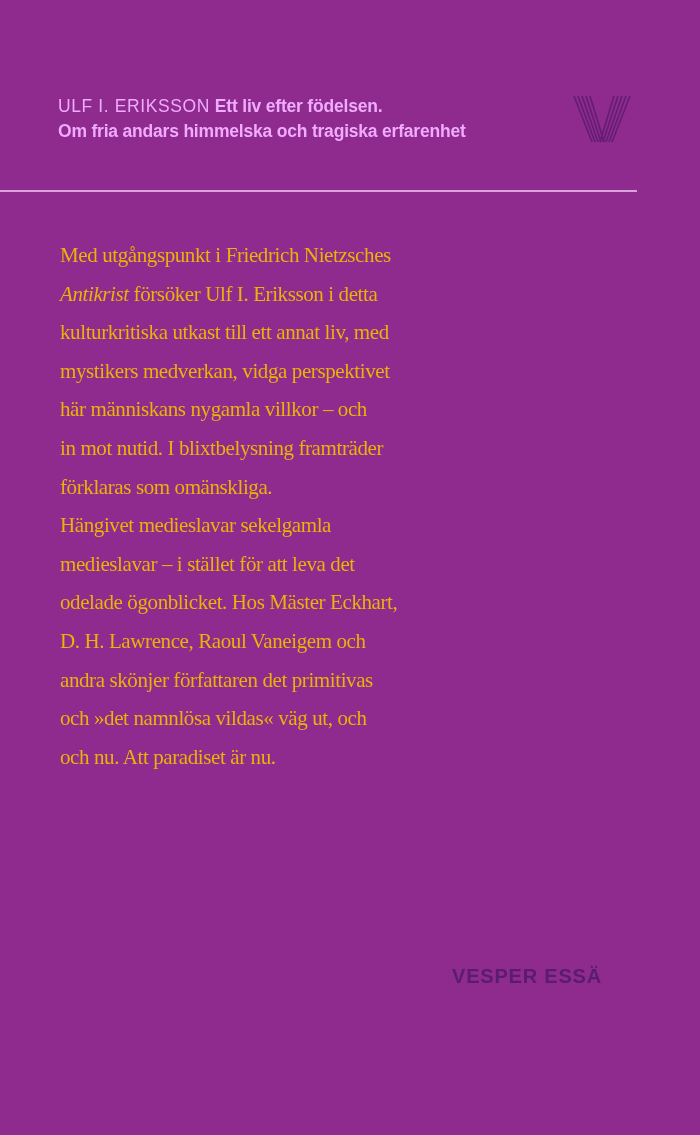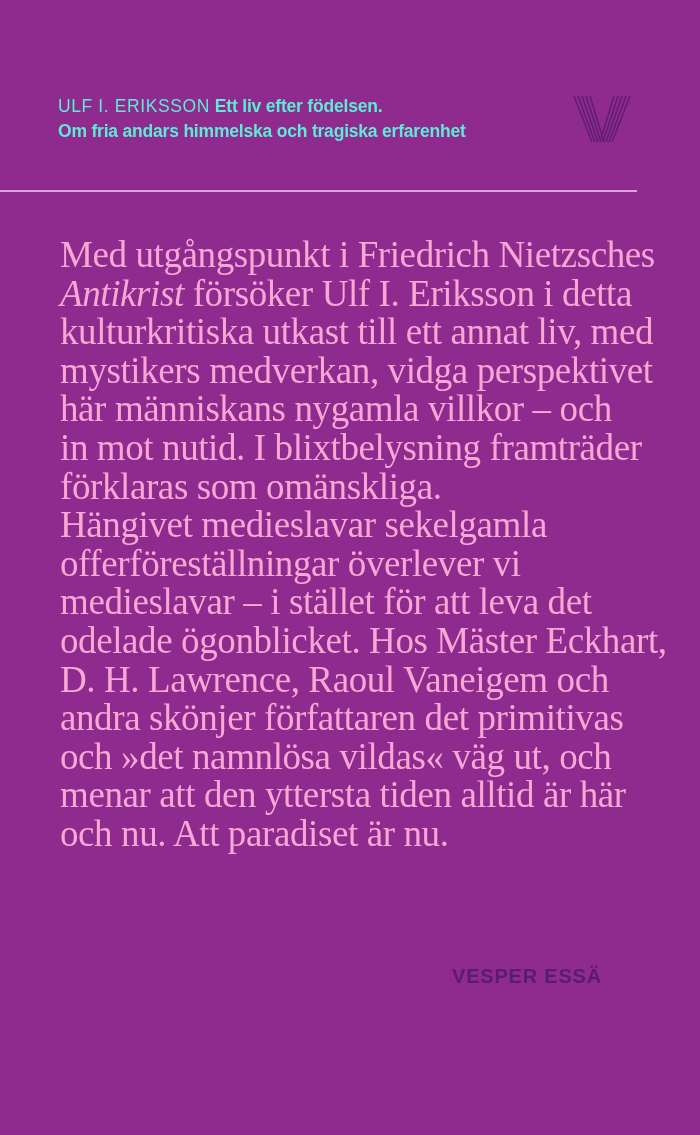--- a/index.html
+++ b/index.html
@@ -4,34 +4,34 @@
   <style>
     html, body { margin: 0; padding: 0; }
     body {
       width: 700px; height: 1135px; overflow: hidden;
       background: #8f2a8f;
       position: relative;
     }
     .header { position: absolute; left: 58px; top: 94px; width: 520px; }
     .header-line {
       font-family: "Liberation Sans", sans-serif;
-      color: #5eead4; font-size: 17.5px; line-height: 25px;
+      color: #f0abfc; font-size: 17.5px; line-height: 25px;
       white-space: nowrap;
     }
     .author { font-weight: 400; letter-spacing: 0.6px; }
     .title { font-weight: 700; letter-spacing: -0.2px; }
     .logo { position: absolute; left: 570px; top: 94px; width: 64px; height: 50px; }
     .divider {
       position: absolute; left: 0; top: 190px; width: 637px; height: 2px;
       background: #d9a2da;
     }
     .body-text {
       position: absolute; left: 60px; top: 236px; width: 600px;
       font-family: "Liberation Serif", serif;
-      color: #f9a8d4; font-size: 37px; line-height: 38.6px;
+      color: #eab308; font-size: 21px; line-height: 38.6px;
       letter-spacing: -0.4px;
     }
     .body-text .line { display: block; white-space: nowrap; }
     .body-text em { font-style: italic; text-align: center; }
     .series {
       position: absolute; left: 452px; top: 965px;
       font-family: "Liberation Sans", sans-serif;
       font-weight: 700; font-size: 20px; letter-spacing: 0.8px;
       color: #5a1c6e;
     }
@@ -68,23 +68,21 @@
 
 <div class="body-text">
   <span class="line">Med utgångspunkt i Friedrich Nietzsches</span>
   <span class="line"><em>Antikrist</em><span> försöker Ulf I. Eriksson i detta</span></span>
   <span class="line">kulturkritiska utkast till ett annat liv, med</span>
   <span class="line">mystikers medverkan, vidga perspektivet</span>
   <span class="line">här människans nygamla villkor – och</span>
   <span class="line">in mot nutid. I blixtbelysning framträder</span>
   <span class="line">förklaras som omänskliga.</span>
   <span class="line">Hängivet medieslavar sekelgamla</span>
-  <span class="line">offerföreställningar överlever vi</span>
   <span class="line">medieslavar – i stället för att leva det</span>
   <span class="line">odelade ögonblicket. Hos Mäster Eckhart,</span>
   <span class="line">D. H. Lawrence, Raoul Vaneigem och</span>
   <span class="line">andra skönjer författaren det primitivas</span>
   <span class="line">och »det namnlösa vildas« väg ut, och</span>
-  <span class="line">menar att den yttersta tiden alltid är här</span>
   <span class="line">och nu. Att paradiset är nu.</span>
 </div>
 
 <div class="series">VESPER ESSÄ</div>
 
 </body></html>

